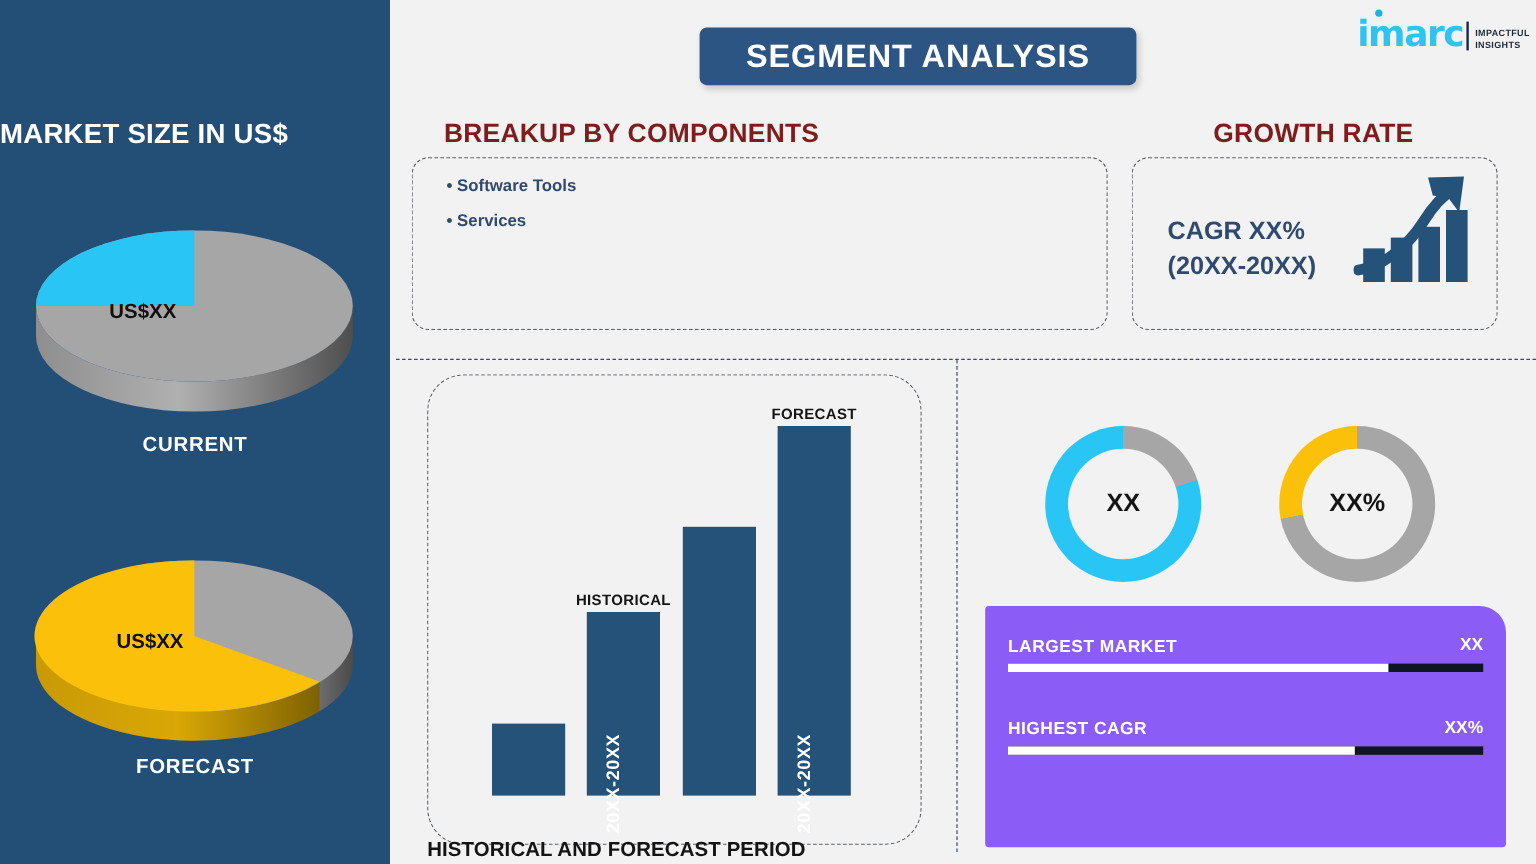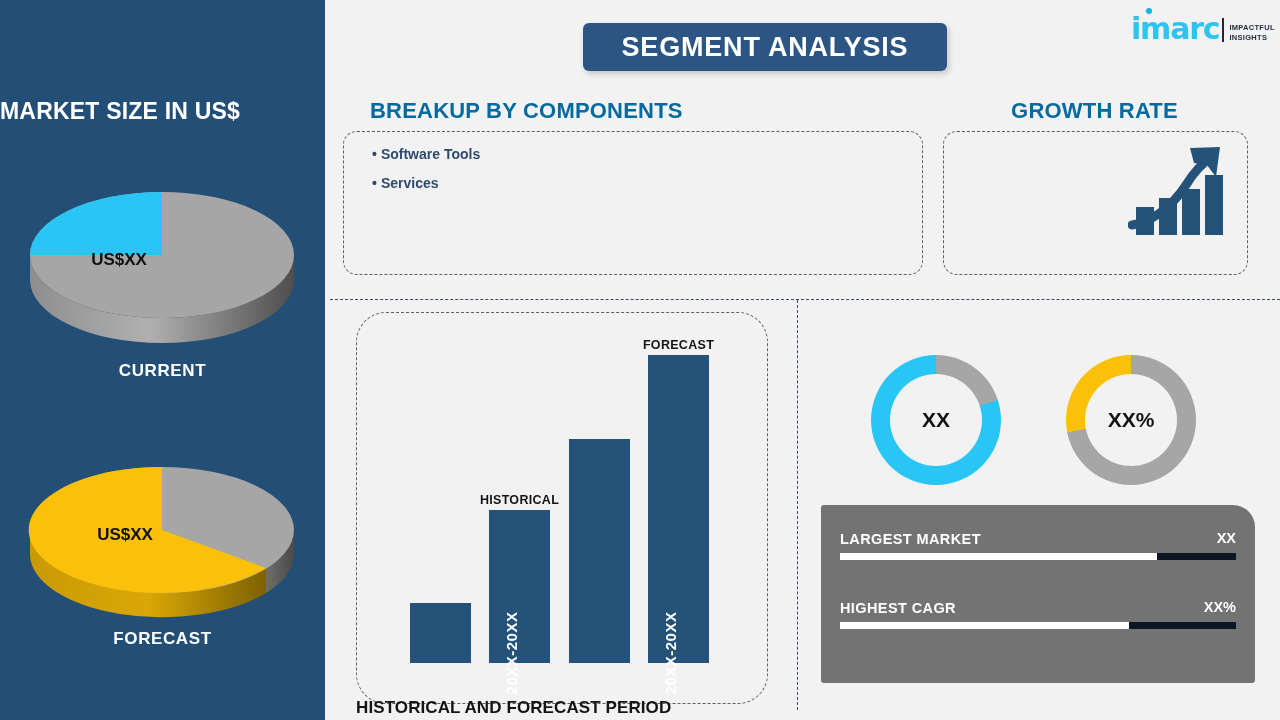--- a/index.html
+++ b/index.html
@@ -101,21 +101,21 @@
     font-weight: bold;
     color: #1b2a3a;
     line-height: 1.25;
     letter-spacing: .3px;
     padding-bottom: 2px;
   }
 
   
   .sec-heading {
     position: absolute;
-    color: #0369a1;
+    color: #7f1d1d;
     font-size: 22px;
     font-weight: bold;
     letter-spacing: .2px;
   }
   #heading-components { left: 370px; top: 98px; }
   #heading-growth {
     left: 943px; top: 98px;
     width: 303px; text-align: center;
   }
 
@@ -236,22 +236,22 @@
     font-size: 21px;
     font-weight: bold;
   }
   #donut-1 { left: 871px; top: 355px; }
   #donut-2 { left: 1066px; top: 355px; }
 
   
   #stats-panel {
     position: absolute;
     left: 821px; top: 505px;
-    width: 434px; height: 178px;
-    background: #737373;
+    width: 434px; height: 201px;
+    background: #8b5cf6;
     border-radius: 3px 22px 3px 3px;
   }
   .stat-row { position: absolute; left: 19px; width: 396px; }
   #stat-row-1 { top: 25px; }
   #stat-row-2 { top: 94px; }
   .stat-label {
     color: #ffffff;
     font-size: 14.5px;
     font-weight: bold;
     letter-spacing: .4px;
@@ -355,20 +355,24 @@
     <div class="component-item">
       <span class="bullet">•</span><span>Software Tools</span>
     </div>
     <div class="component-item">
       <span class="bullet">•</span><span>Services</span>
     </div>
   </div>
 
   <div class="sec-heading" id="heading-growth">GROWTH RATE</div>
   <div class="dash-box" id="box-growth"></div>
+  <div id="cagr-text">
+    <div>CAGR XX%</div>
+    <div>(20XX-20XX)</div>
+  </div>
   <div id="growth-icon">
     <svg width="96" height="92" viewBox="0 0 96 92">
 
       <path d="M4 80 C 22 78, 44 62, 58 40 C 66 27, 74 18, 84 12" fill="none" stroke="#245279" stroke-width="9" stroke-linecap="round"></path>
       <path d="M62 3 L92 2 L88 32 L79 20 L66 18 Z" fill="#245279"></path>
 
       <rect x="8" y="62" width="18" height="28" fill="#245279"></rect>
       <rect x="31" y="53" width="18" height="37" fill="#245279"></rect>
       <rect x="54" y="44" width="18" height="46" fill="#245279"></rect>
       <rect x="77" y="30" width="18" height="60" fill="#245279"></rect>

